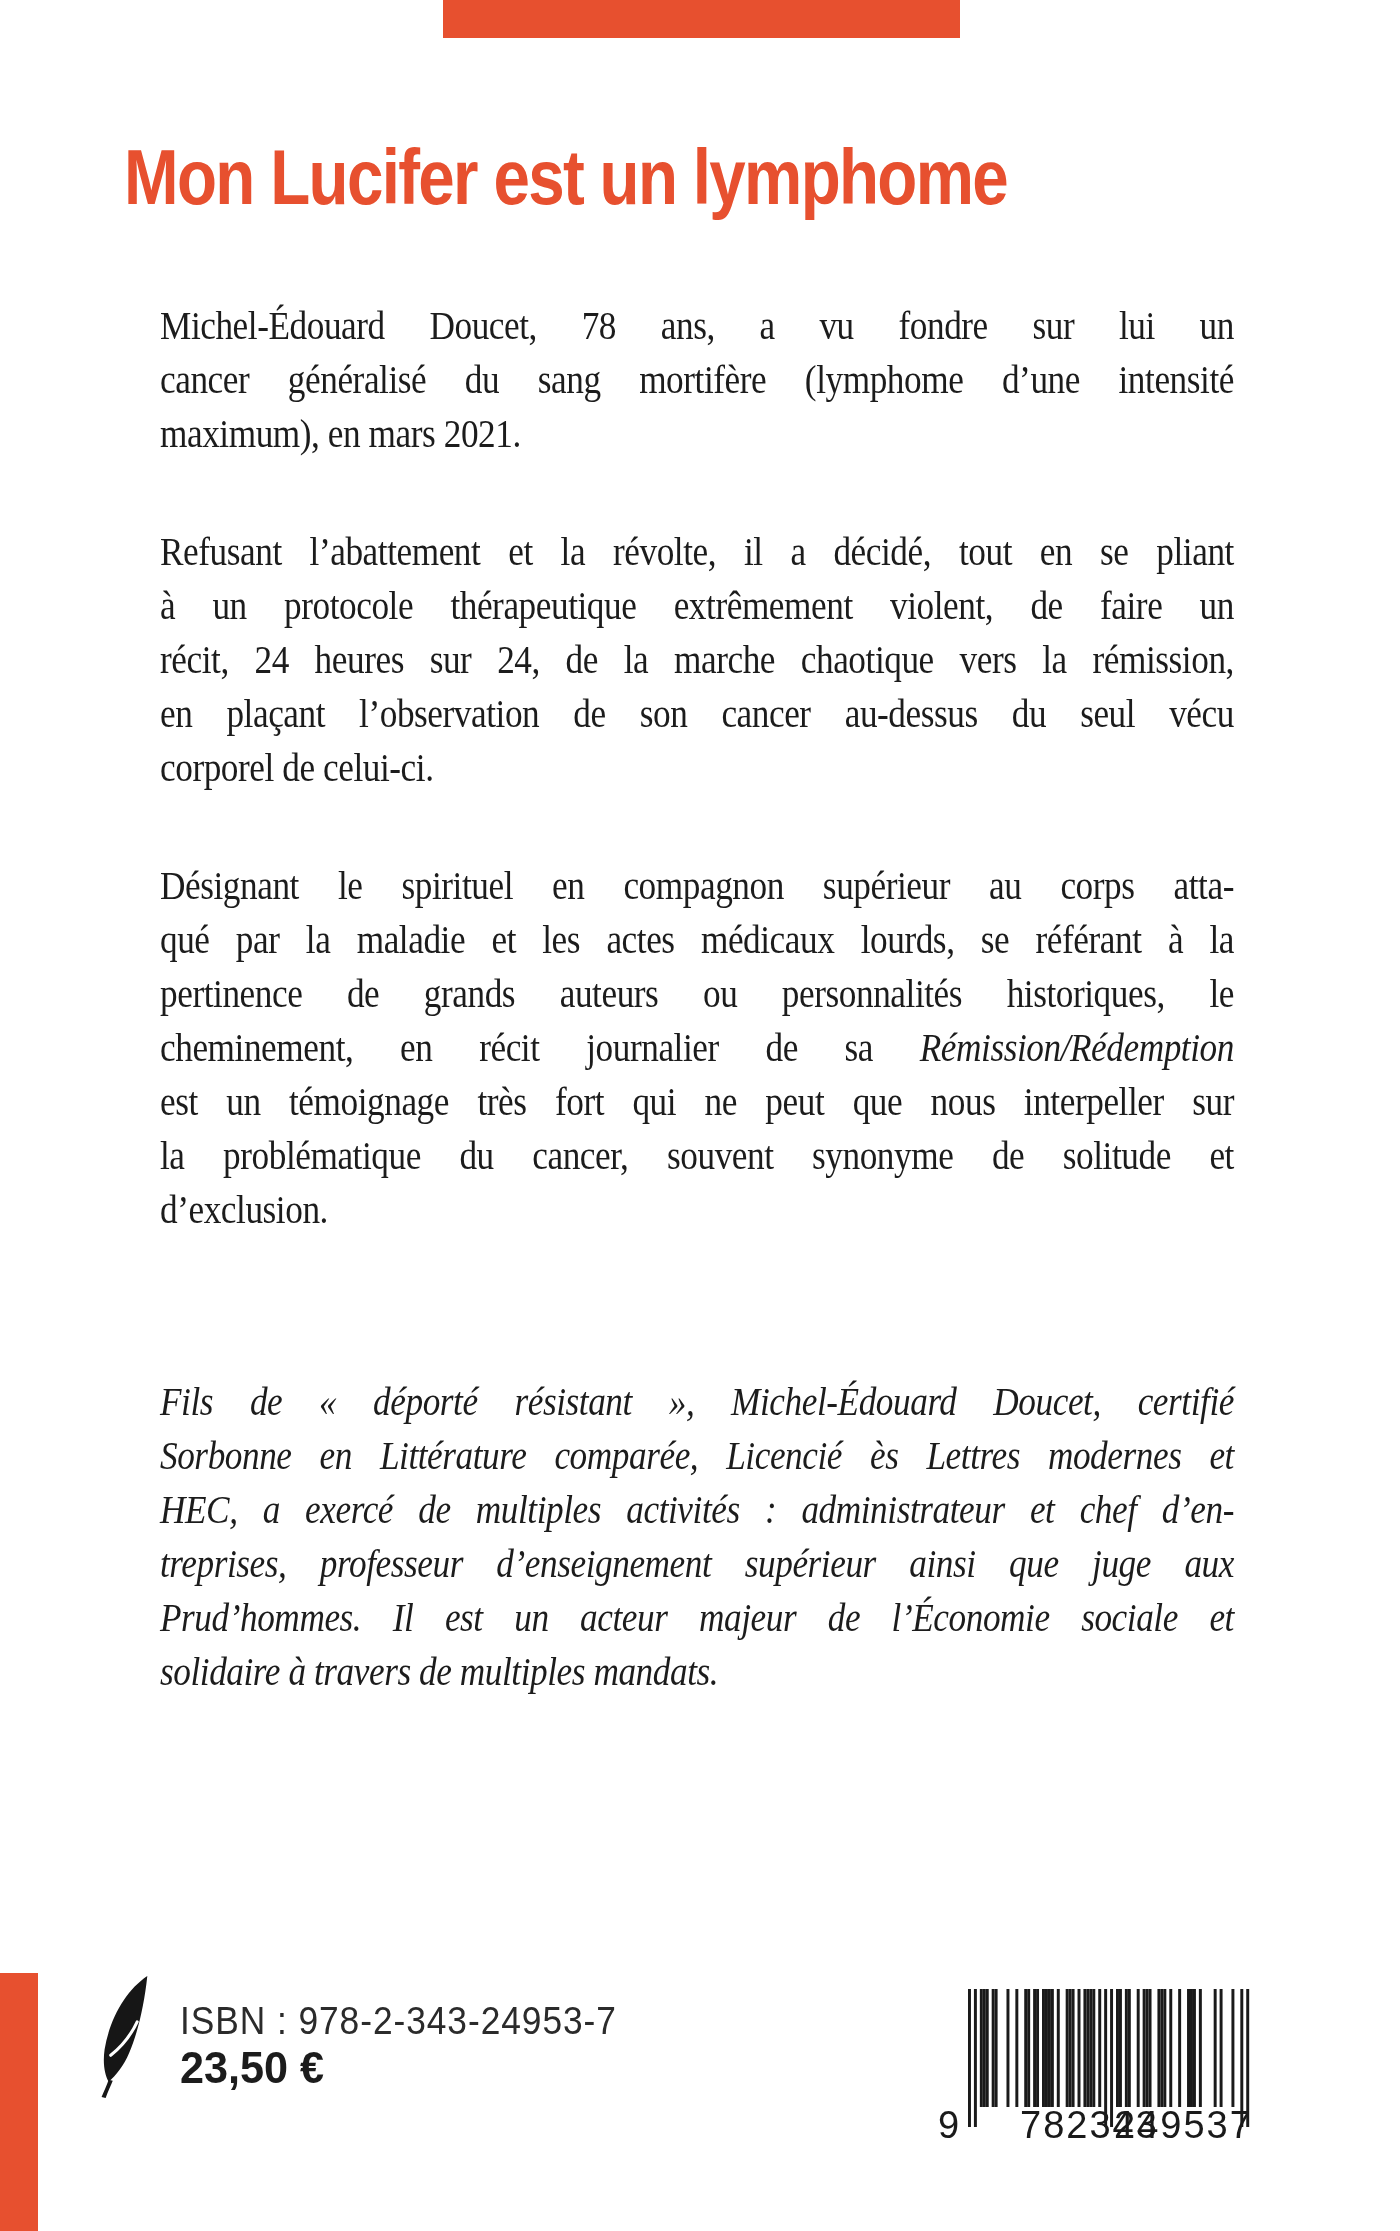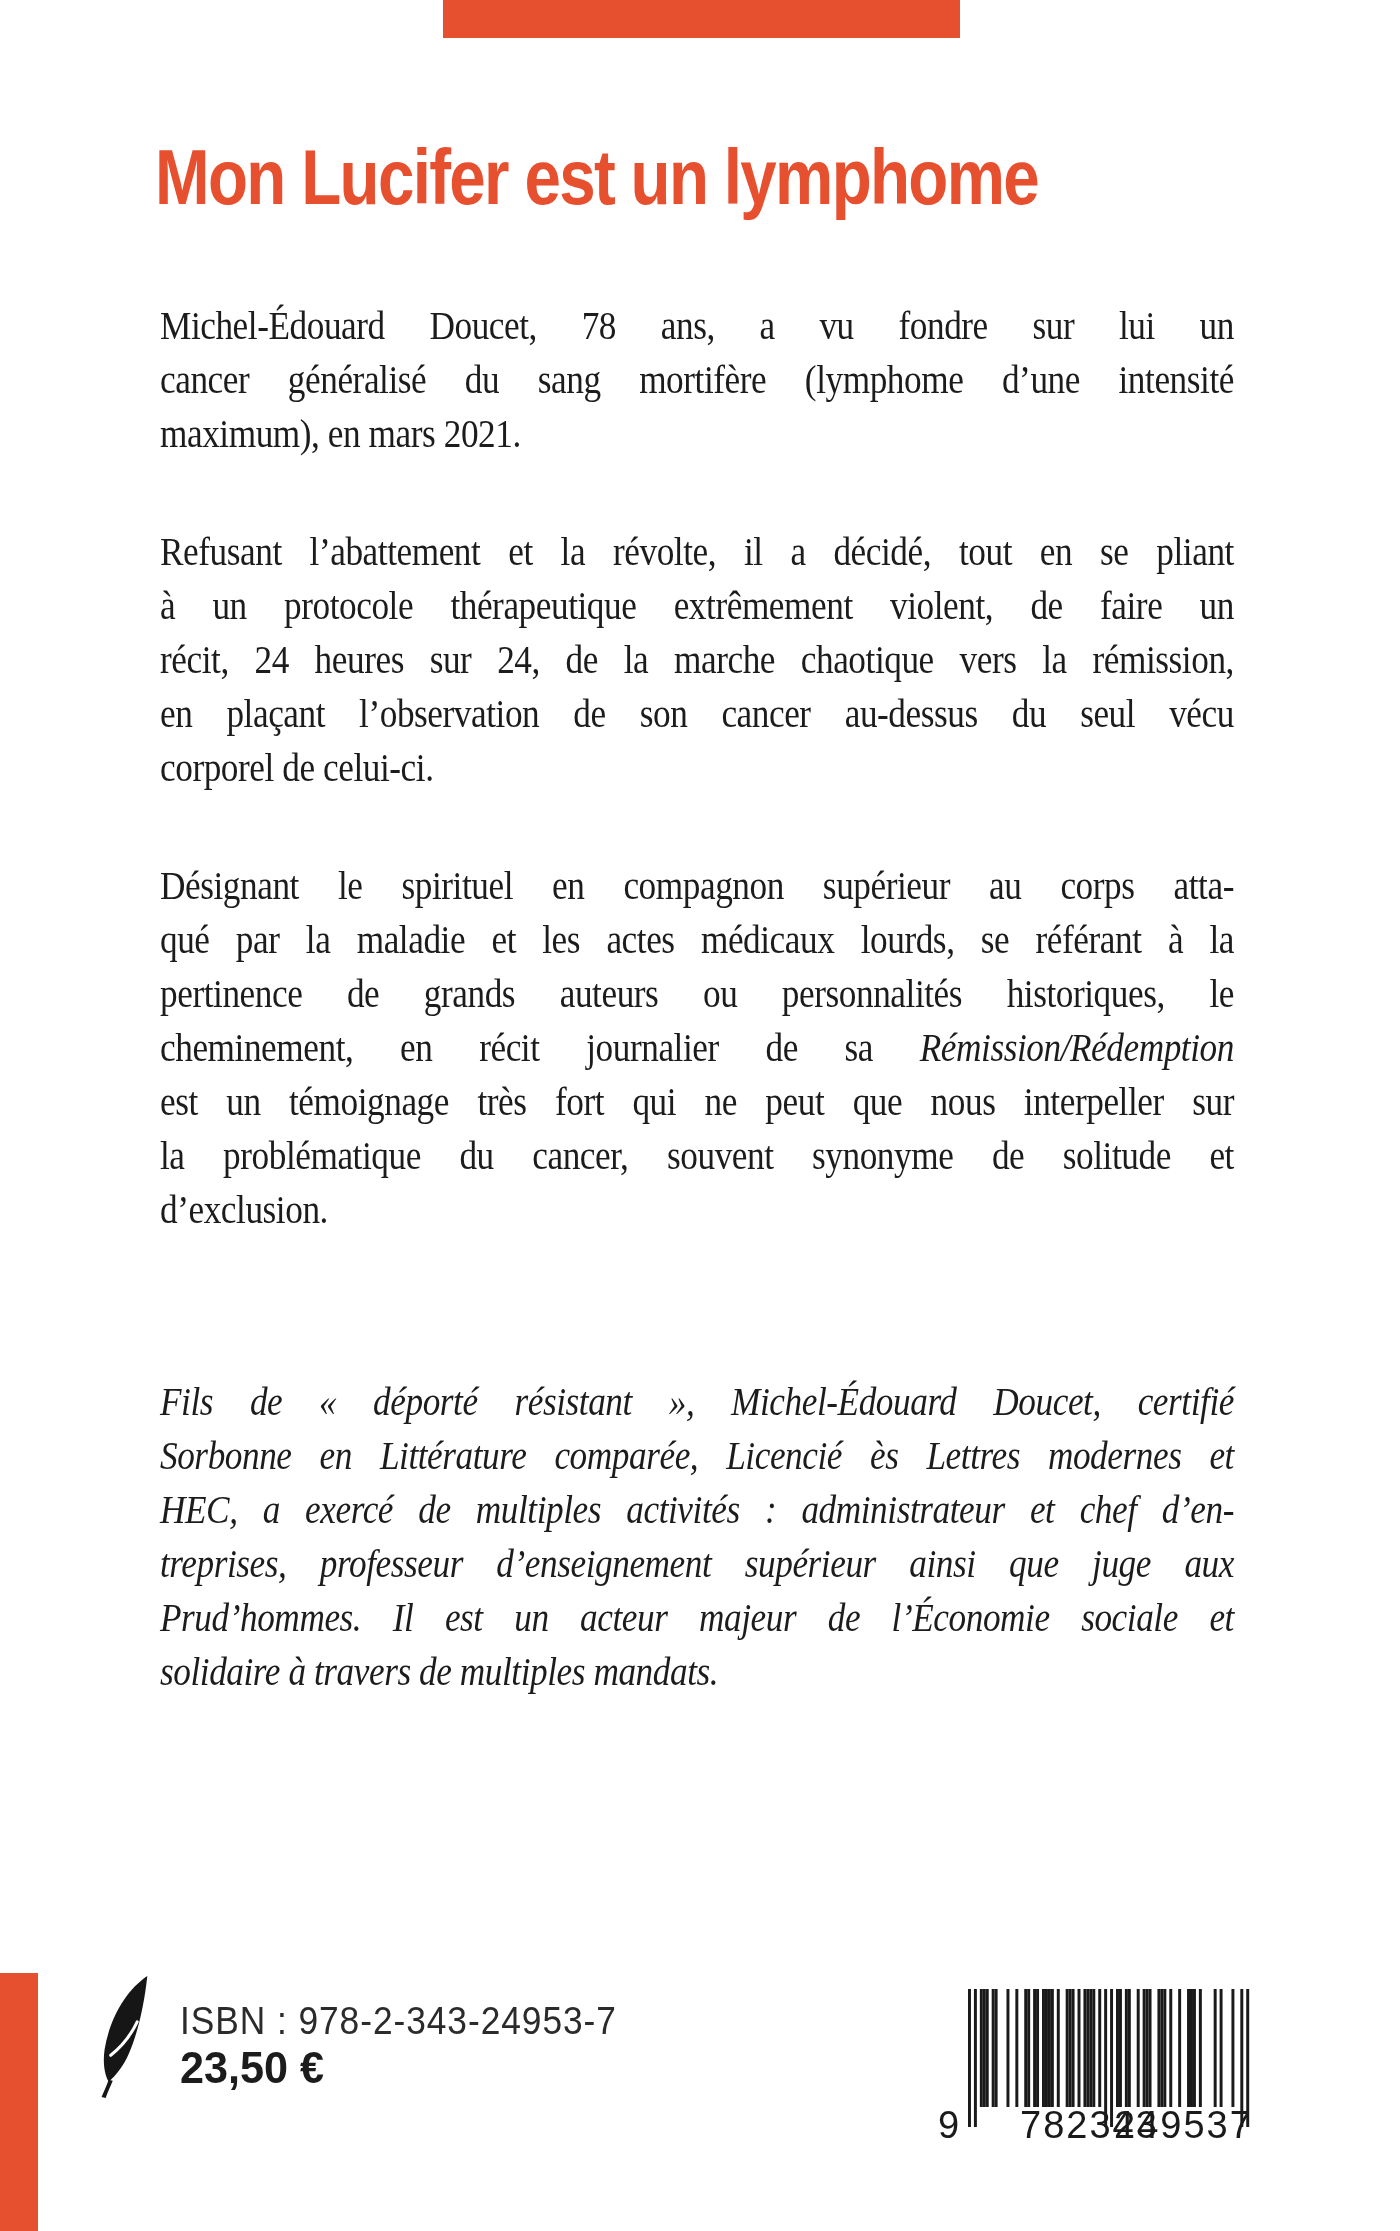--- a/index.html
+++ b/index.html
@@ -7,21 +7,21 @@
     position:relative; width:1400px; height:2231px; background:#ffffff;
     overflow:hidden; font-family:"Liberation Serif", serif;
   }
   
   .top-tab { position:absolute; left:443px; top:0; width:517px; height:38px; }
   
   .left-stripe { position:absolute; left:0; top:1973px; width:38px; height:258px; }
 
   
   .title-wrap {
-    position:absolute; left:0; top:138px; width:1132px; text-align:center;padding-left:31px;
+    position:absolute; left:0; top:138px; width:1132px; text-align:center;
   }
   .title-inner {
     display:inline-block; white-space:nowrap;
     font-family:"Liberation Sans", sans-serif; font-weight:bold;
     font-size:78px; line-height:78px; letter-spacing:-2px;
     transform:scaleX(0.84); transform-origin:center top;
   }
 
   
   .copy {

